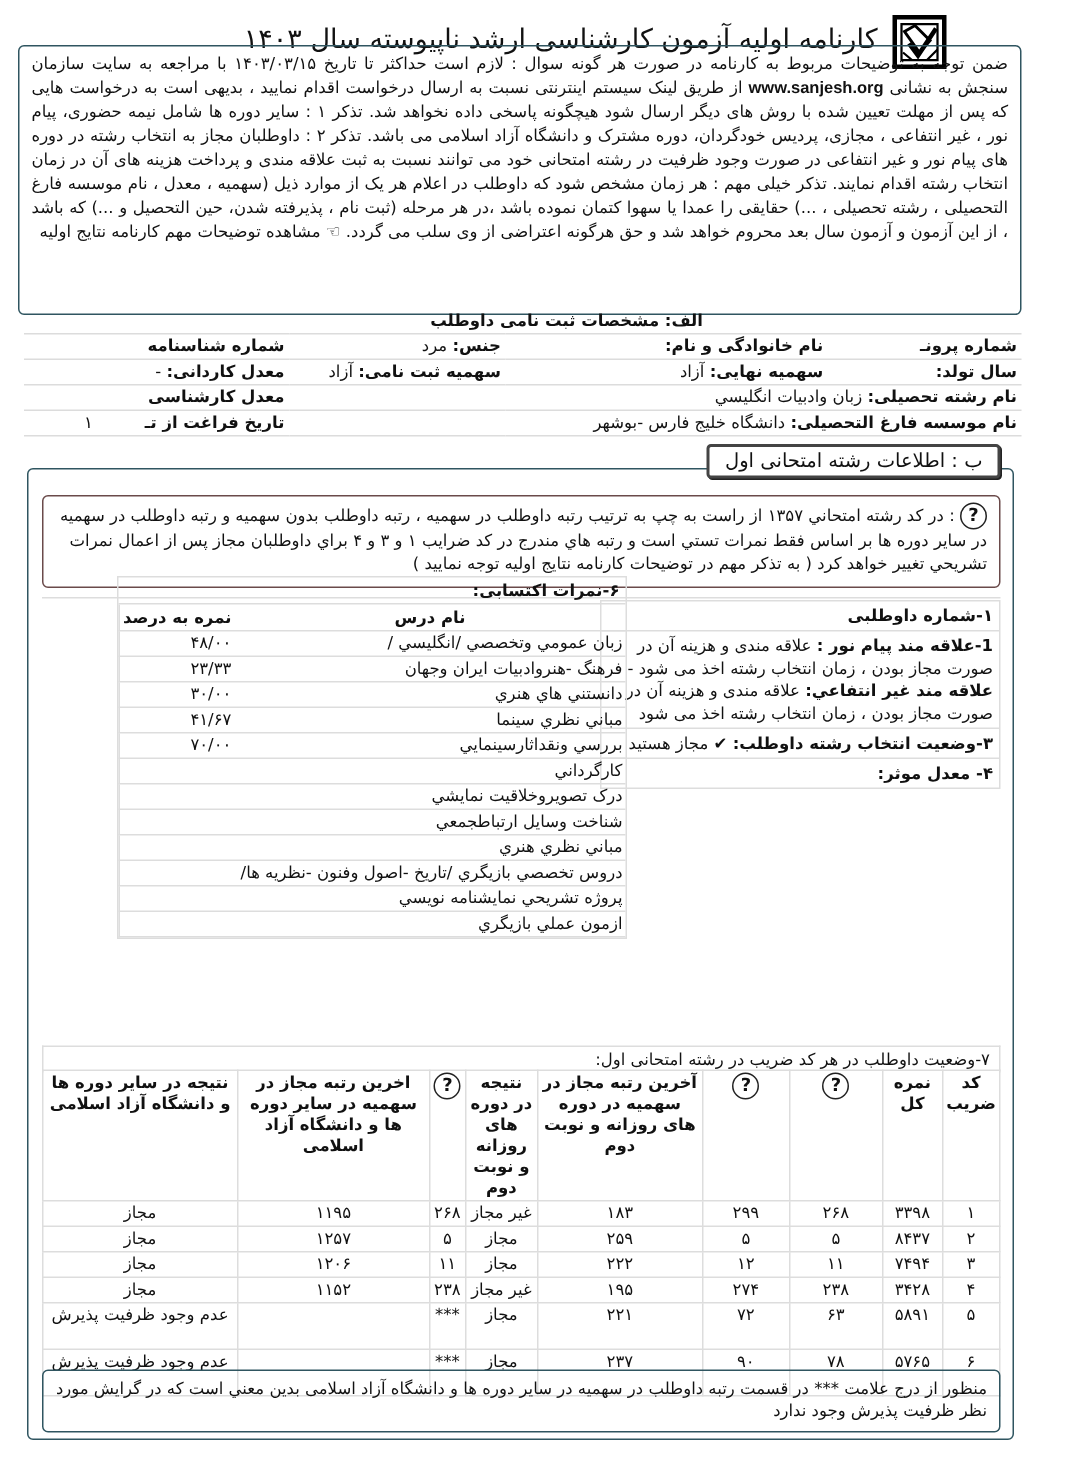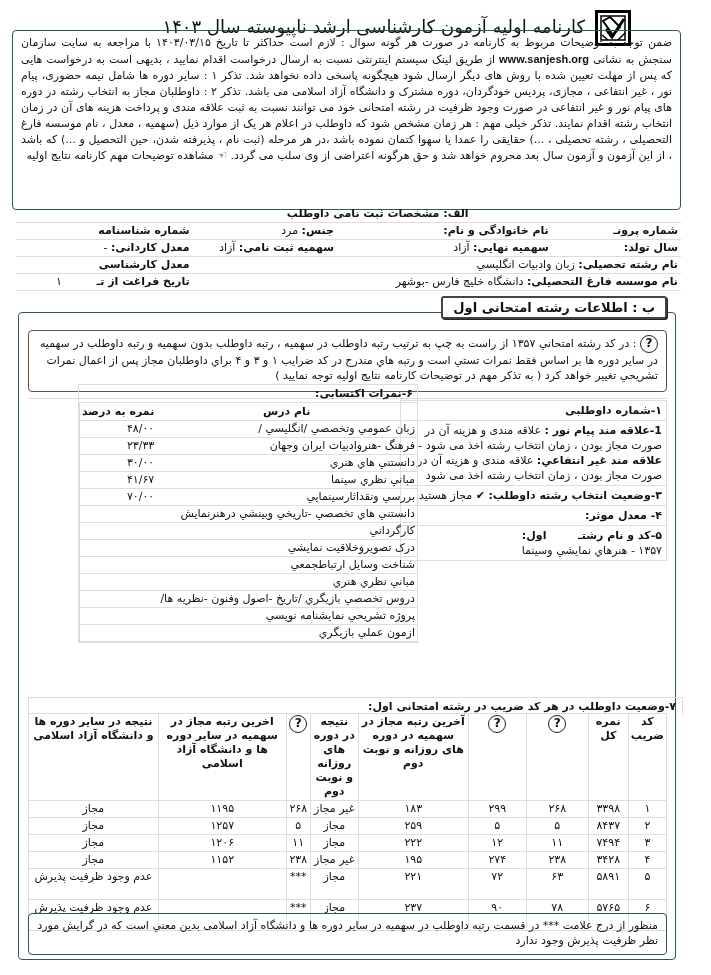--- a/index.html
+++ b/index.html
@@ -34,21 +34,21 @@
   .reg .caption { text-align: center; font-weight: bold; }
   .b { font-weight: bold; }
   .section-b {
     position: absolute; top: 312px; left: 18px; right: 35px; height: 648px;
     border: 1.5px solid #2f5560; border-radius: 4px;
   }
   .section-b-title {
     position: absolute; top: 296px; right: 44px;
     background: #fff; border: 2px solid #444; border-radius: 3px;
     box-shadow: 1px 1px 0 #222; padding: 2px 10px;
-    font-size: 13px; font-weight: bold;
+    font-size: 13px; font-weight: normal;
   }
   .qnote {
     position: absolute; top: 330px; left: 28px; right: 44px; height: 62px;
     border: 1.5px solid #6a4a4a; border-radius: 4px;
     padding: 4px 8px; font-size: 11px; line-height: 15px;
   }
   .qicon {
     display: inline-block; width: 18px; height: 18px; border: 1.5px solid #222;
     border-radius: 50%; text-align: center; line-height: 15px; font-size: 12px; font-weight: bold;
     vertical-align: middle; direction: ltr;
@@ -63,21 +63,21 @@
   .grades {
     position: absolute; top: 400px; left: 30px; width: 258px; font-size: 11px;
     border: 1px solid #ddd;
   }
   .grades .cap { font-weight: bold; padding: 2px 4px; border-bottom: 1px solid #ddd; height: 18px; }
   .grades table { width: 100%; border-collapse: collapse; }
   .grades td, .grades th { border-bottom: 1px solid #ddd; height: 17px; padding: 0 2px; white-space: nowrap; }
   .grades th { font-weight: bold; }
   .grades .pct { width: 72px; border-left: 1px solid #ddd; }
   .grades-wrap { position: absolute; top: 384px; left: 30px; width: 388px; }
-  .status-title { position: absolute; top: 697px; left: 28px; right: 28px; font-size: 11px; font-weight: bold; padding: 2px 6px; border: 1px solid #ddd; border-bottom: none; }
+  .status-title { position: absolute; top: 697px; left: 28px; right: 44px; font-size: 11px; font-weight: normal; padding: 2px 6px; border: 1px solid #ddd; border-bottom: none; }
   .status {
     position: absolute; top: 713px; left: 28px; right: 44px; font-size: 11px;
   }
   .status table { width: 100%; border-collapse: collapse; }
   .status th, .status td { border: 1px solid #ddd; text-align: center; padding: 1px 2px; vertical-align: top; }
   .status th { font-weight: bold; line-height: 14px; height: 60px; }
   .status td { height: 17px; line-height: 14px; }
   .status tr.tall td { height: 31px; }
   .fnote {
     position: absolute; top: 913px; left: 28px; right: 44px; height: 42px;
@@ -150,21 +150,20 @@
   <span class="qicon">?</span>
   <span>: در کد رشته امتحاني ۱۳۵۷ از راست به چپ به ترتيب رتبه داوطلب در سهميه ، رتبه داوطلب بدون سهميه و رتبه داوطلب در سهميه در ساير دوره ها بر اساس فقط نمرات تستي است و رتبه هاي مندرج در کد ضرايب ۱ و ۳ و ۴ براي داوطلبان مجاز پس از اعمال نمرات تشريحي تغيير خواهد کرد ( به تذکر مهم در توضيحات کارنامه نتايج اوليه توجه نماييد )</span>
 </div>
 <div class="divline"></div>
 
 <div class="info">
   <div class="b">۱-شماره داوطلبی</div>
   <div><span class="b">1-علاقه مند پیام نور :</span><span> علاقه مندی و هزینه آن در صورت مجاز بودن ، زمان انتخاب رشته اخذ می شود - </span><span class="b">علاقه مند غیر انتفاعي:</span><span> علاقه مندی و هزینه آن در صورت مجاز بودن ، زمان انتخاب رشته اخذ می شود</span></div>
   <div><span class="b">۳-وضعیت انتخاب رشته داوطلب:</span> <span>✔ مجاز هستید</span></div>
   <div class="b">۴- معدل موثر:</div>
-  <div><span class="b">۵-کد و نام رشتـ</span>&nbsp;&nbsp;&nbsp;&nbsp;&nbsp;&nbsp;&nbsp;&nbsp;&nbsp;<span class="b">اول:</span><br><span>۱۳۵۷ - هنرهاي نمايشي وسينما</span></div>
 </div>
 
 <div class="grades-wrap">
   <div class="grades" style="position:relative;top:0;left:0;width:340px;">
     <div class="cap">۶-نمرات اکتسابی:</div>
     <table id="grades-table">
       <thead>
         <tr>
           <th>نام درس</th>
           <th class="pct">نمره به درصد</th>
@@ -183,24 +182,20 @@
             <td>دانستني هاي هنري</td>
             <td class="pct">۳۰/۰۰</td>
           </tr>
           <tr>
             <td>مباني نظري سينما</td>
             <td class="pct">۴۱/۶۷</td>
           </tr>
           <tr>
             <td>بررسي ونقداثارسينمايي</td>
             <td class="pct">۷۰/۰۰</td>
-          </tr>
-          <tr>
-            <td>دانستني هاي تخصصي -تاريخي وبينشي درهنرنمايش</td>
-            <td class="pct"></td>
           </tr>
           <tr>
             <td>کارگرداني</td>
             <td class="pct"></td>
           </tr>
           <tr>
             <td>درک تصويروخلاقيت نمايشي</td>
             <td class="pct"></td>
           </tr>
           <tr>

